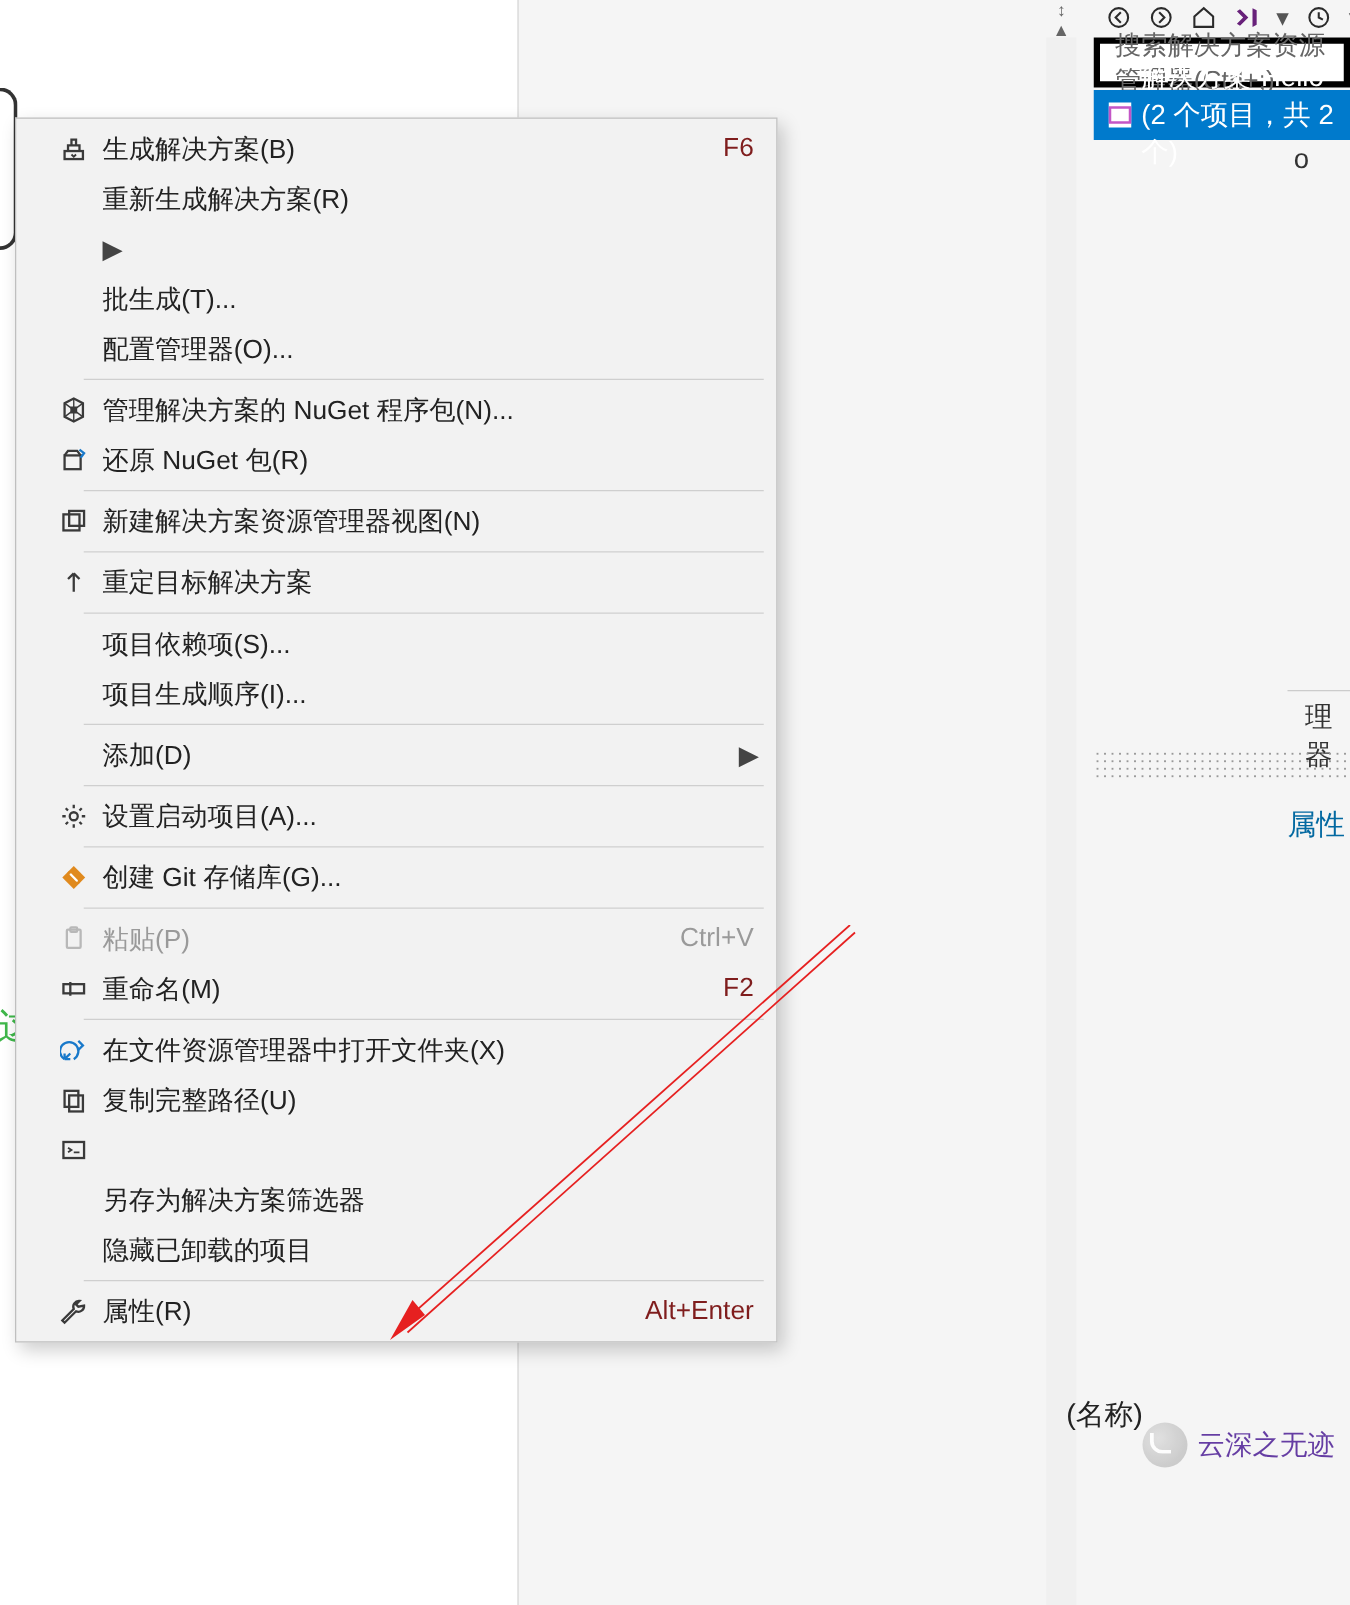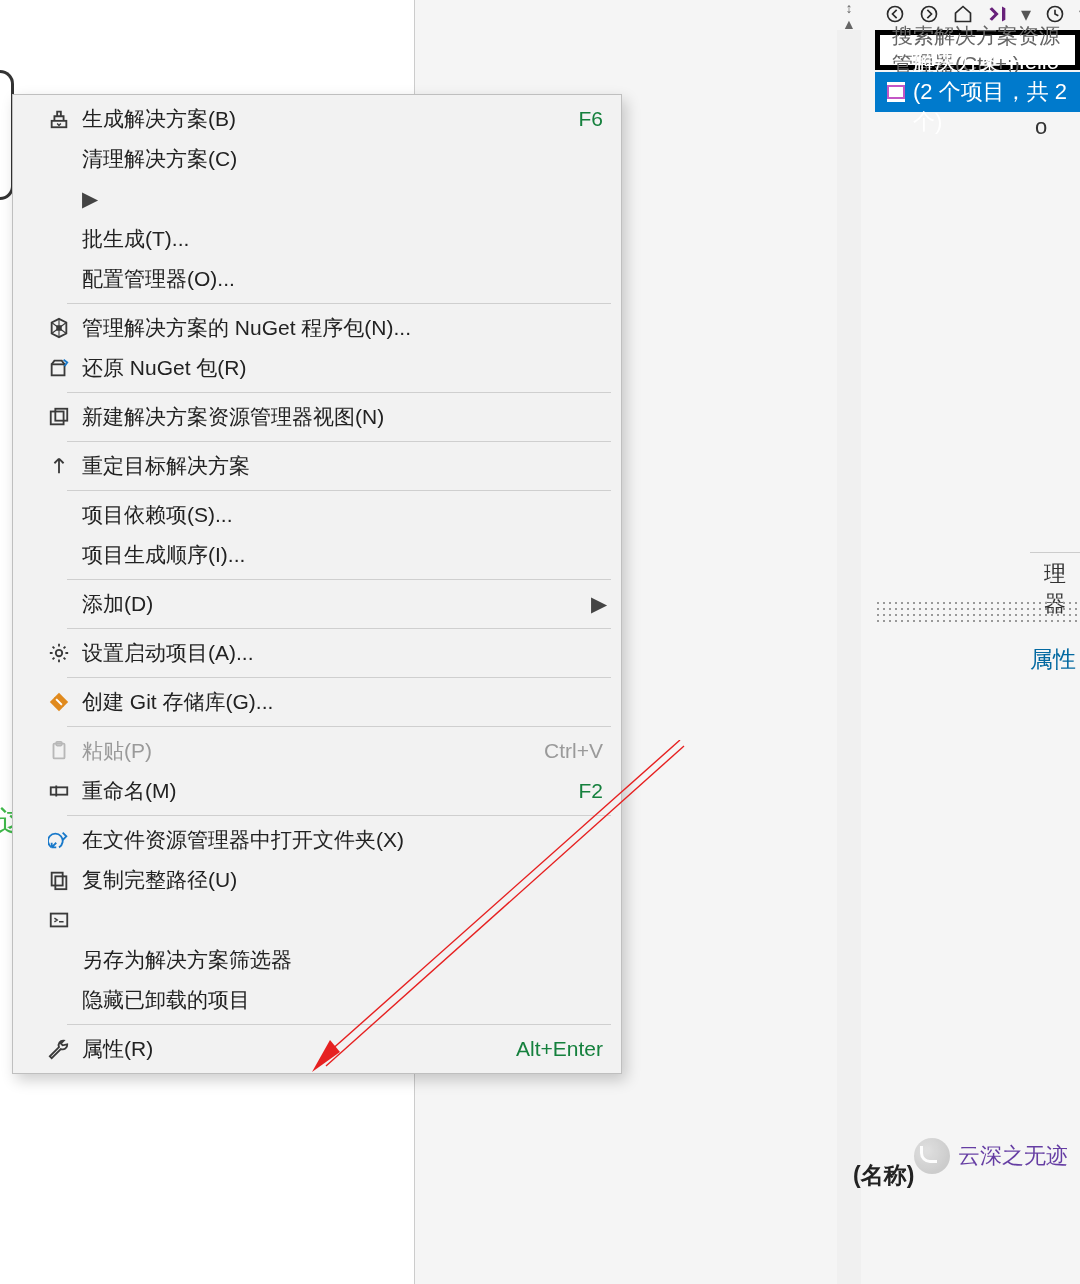--- a/index.html
+++ b/index.html
@@ -140,23 +140,23 @@
   .props-header {
     position: absolute;
     left: 615px;
     top: 644px;
     font-size: 23px;
     color: #0369a1;
   }
   .name-label {
     position: absolute;
     left: 438px;
-    top: 1160px;
+    top: 1116px;
     font-size: 23px;
-    font-weight: 700;
+    font-weight: 400;
     color: #222;
   }
   .watermark {
     position: absolute;
     right: 12px;
     bottom: 110px;
     display:flex; align-items:center; gap:8px;
     color:#4c1d95; font-size:22px;
     opacity:0.85;
   }
@@ -195,21 +195,21 @@
     display: flex;
     align-items: center;
     justify-content: center;
     color: #3a3a3a;
     flex-shrink:0;
   }
   .menu-item.disabled .mi-icon { color:#b8b8b8; }
   .menu-item .mi-icon.orange { color:#e08a1e; }
   .menu-item .mi-icon.blue { color:#1979ca; }
   .menu-item .mi-label { flex: 1; }
-  .menu-item .mi-shortcut { color: #15803d; font-size: 21px; padding-left:20px;}
+  .menu-item .mi-shortcut { color: #7f1d1d; font-size: 21px; padding-left:20px;}
   .menu-item.disabled .mi-shortcut { color:#9a9a9a; }
   .menu-item .mi-arrow { width: 12px; text-align:right; color:#444;}
   .menu-sep {
     height: 1px;
     background: #cfcfcf;
     margin: 4px 10px 4px 54px;
   }
   
   .arrow {
     position:absolute;
@@ -305,21 +305,21 @@
           <rect x="4" y="14" width="16" height="7"></rect>
           <path d="M7 14V9h10v5M10 9V4h4v5"></path>
           <path d="M10 17l2 2 2-2" stroke-width="1.6"></path>
         </svg>
       </span>
       <span class="mi-label">生成解决方案(B)</span>
       <span class="mi-shortcut">F6</span>
     </div>
     <div class="menu-item">
       <span class="mi-icon"></span>
-      <span class="mi-label">清理解决方案(C)</span>
+      <span class="mi-label">重新生成解决方案(R)</span>
     </div>
     <div class="menu-item">
       <span class="mi-icon"></span>
       <span class="mi-arrow">▶</span>
     </div>
     <div class="menu-item">
       <span class="mi-icon"></span>
       <span class="mi-label">批生成(T)...</span>
     </div>
     <div class="menu-item">

